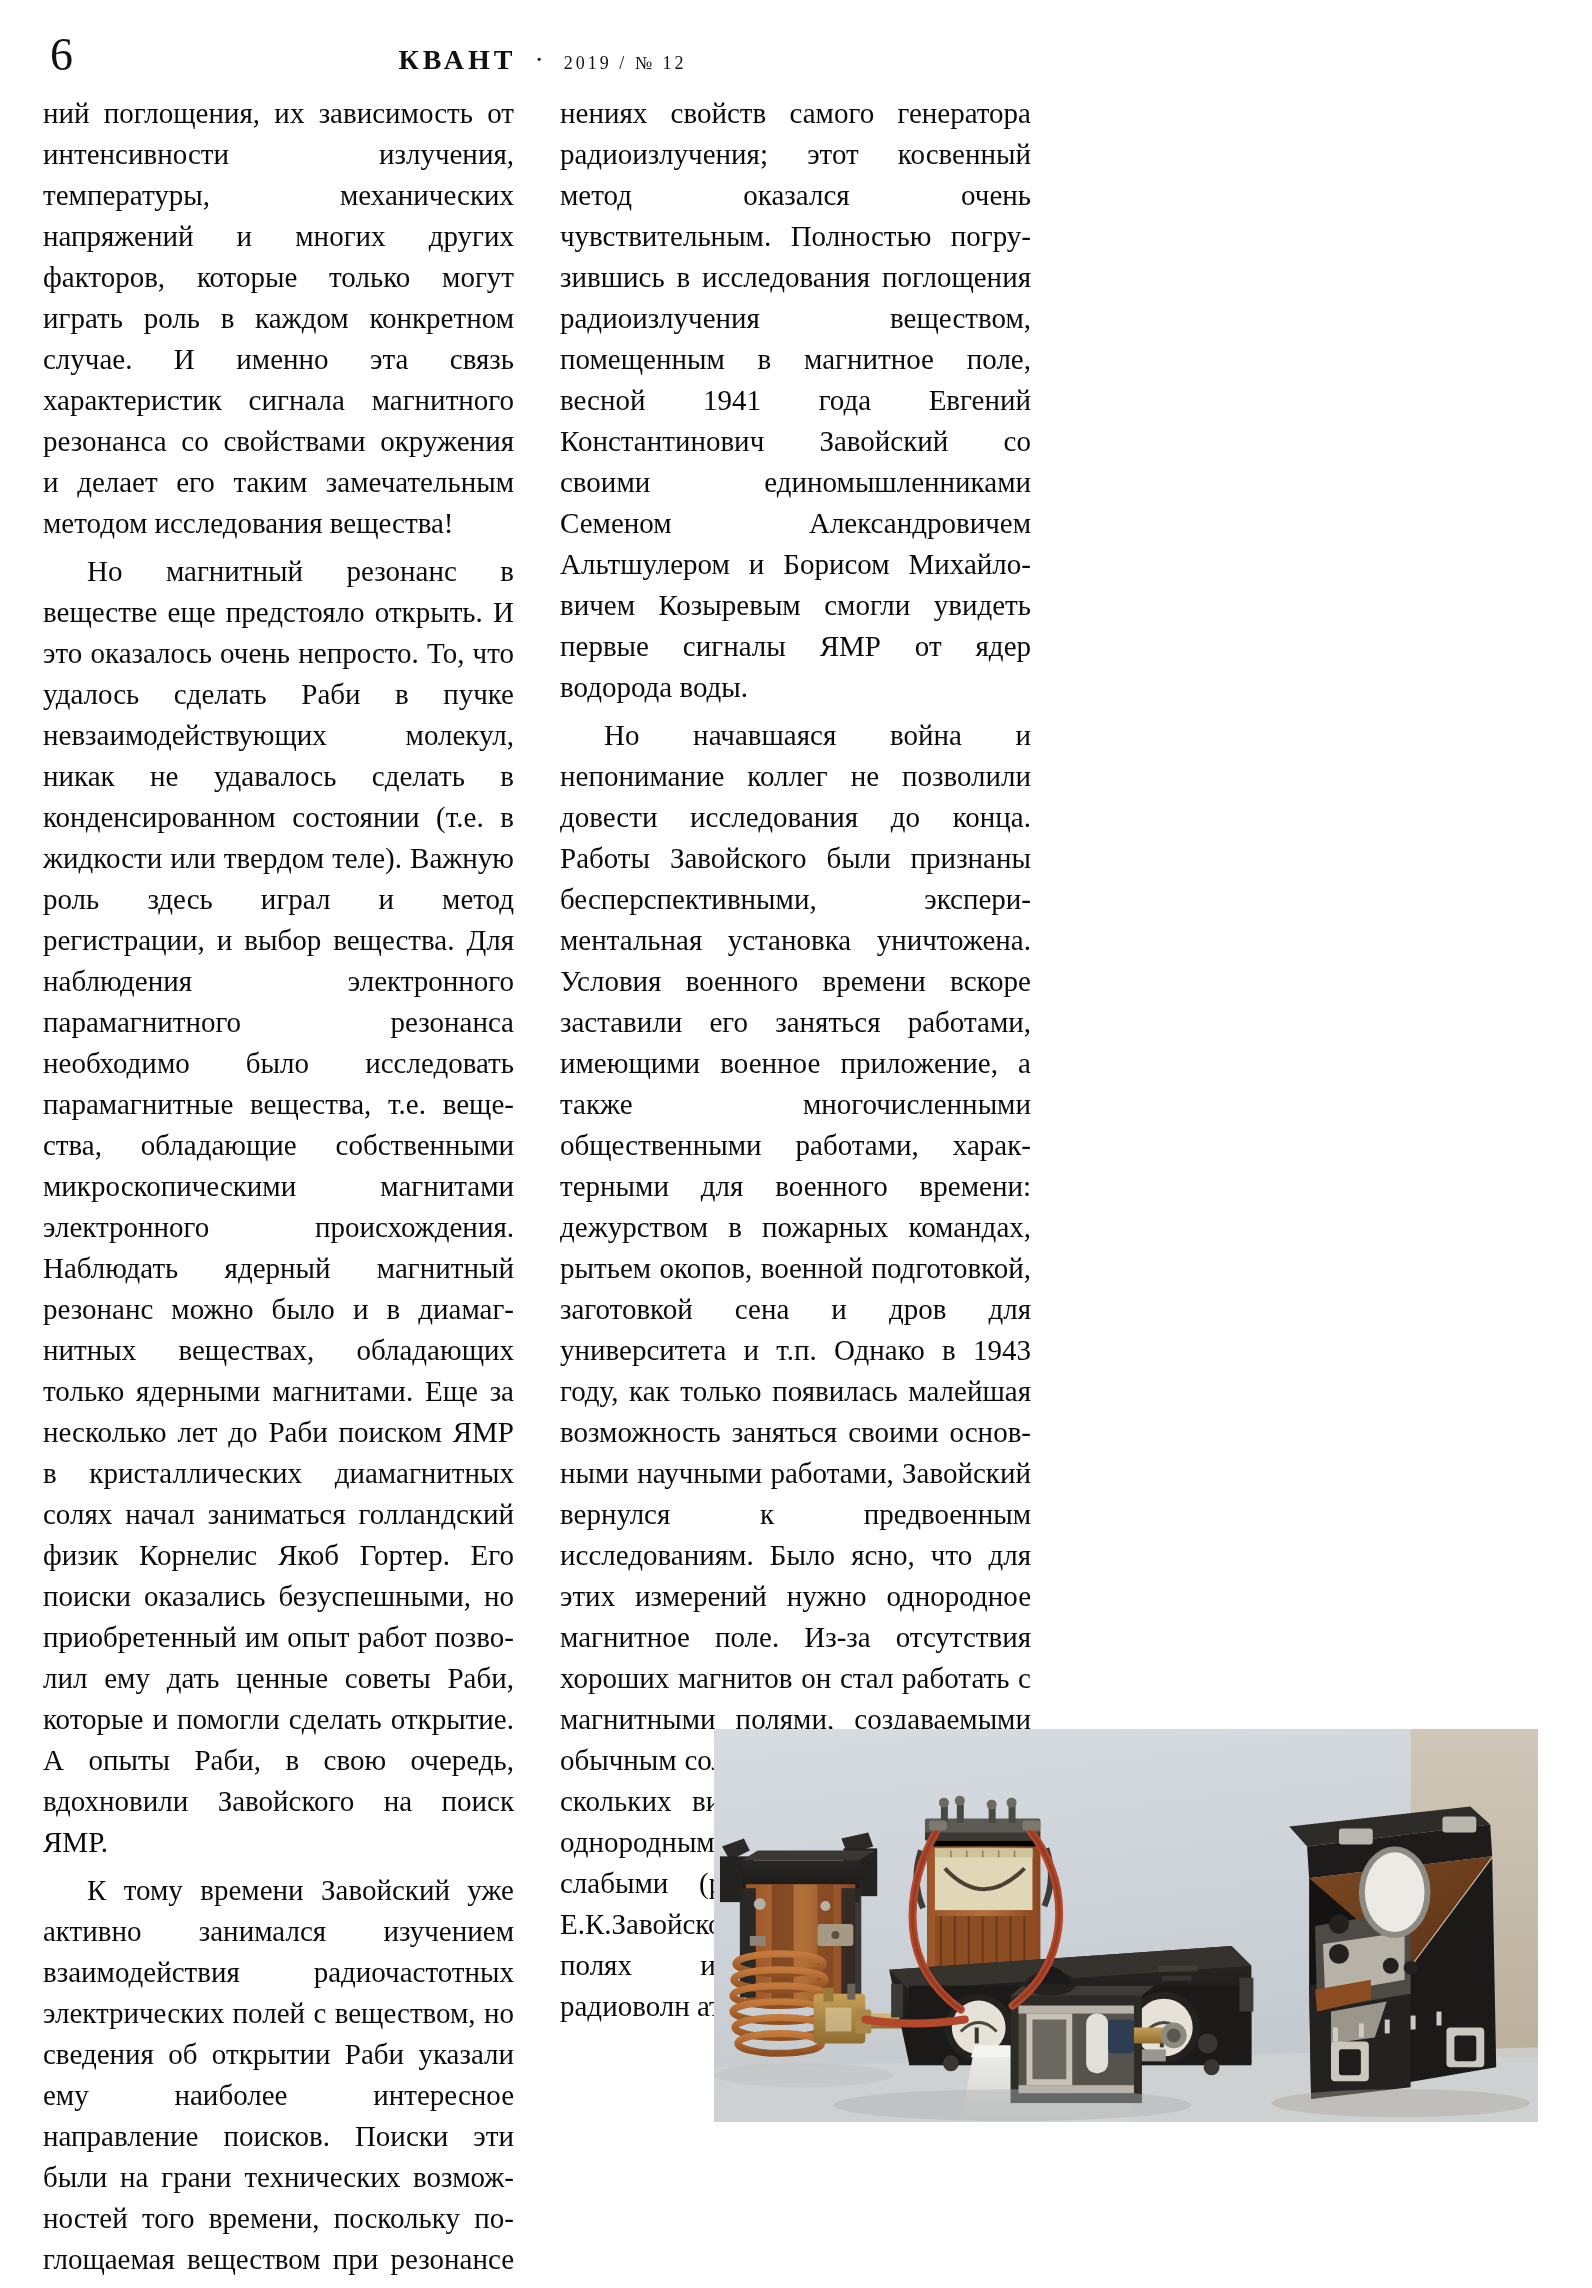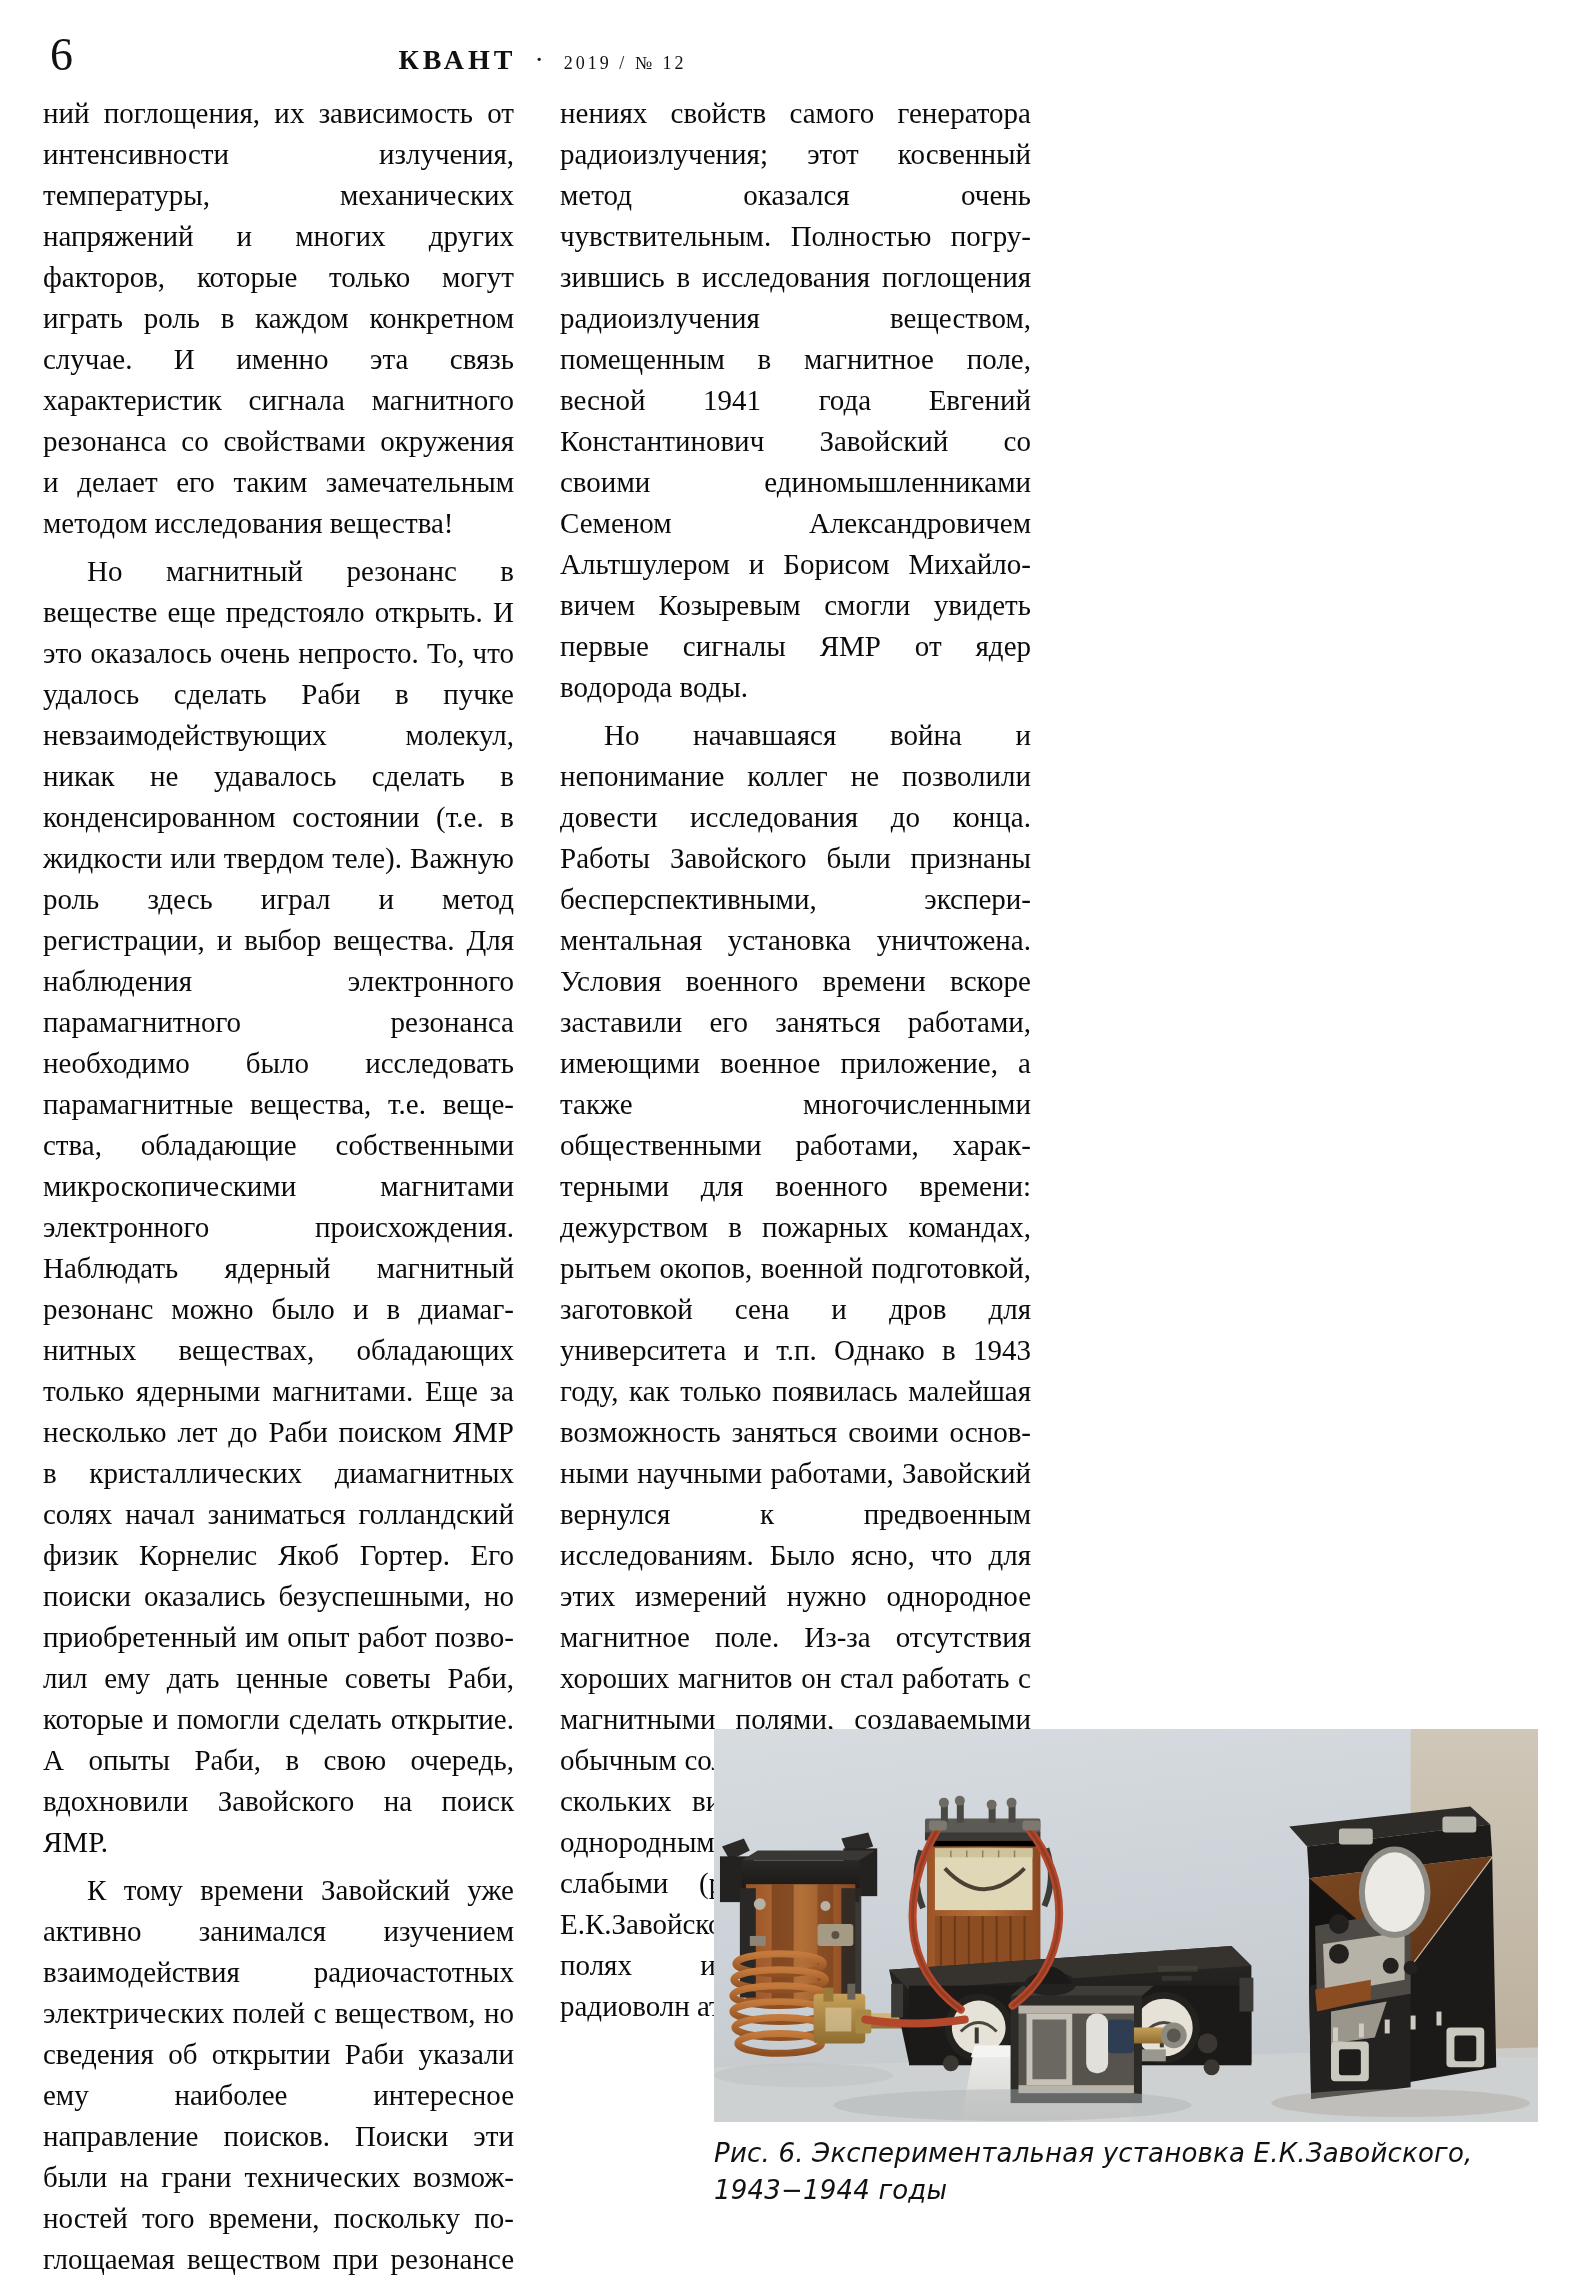--- a/index.html
+++ b/index.html
@@ -372,17 +372,16 @@
           <rect x="628" y="322" width="22" height="26" rx="3" fill="#1d1c1a"></rect>
           <rect x="736" y="300" width="38" height="40" rx="4" fill="#cbc8c0"></rect>
           <rect x="744" y="308" width="22" height="26" rx="3" fill="#1d1c1a"></rect>
         </g>
 
         <ellipse cx="300" cy="378" rx="180" ry="16" fill="#aeb2b4" opacity="0.45"></ellipse>
         <ellipse cx="690" cy="376" rx="130" ry="14" fill="#a9a396" opacity="0.4"></ellipse>
         <ellipse cx="90" cy="348" rx="90" ry="12" fill="#b6babd" opacity="0.35"></ellipse>
       </svg>
     </div>
-    <div class="figcaption">Рис. 6. Экспериментальная установка Е.К.Завойского, 1943−1944 годы</div>
   </div>
 
 </div>
 
 
 </body></html>

